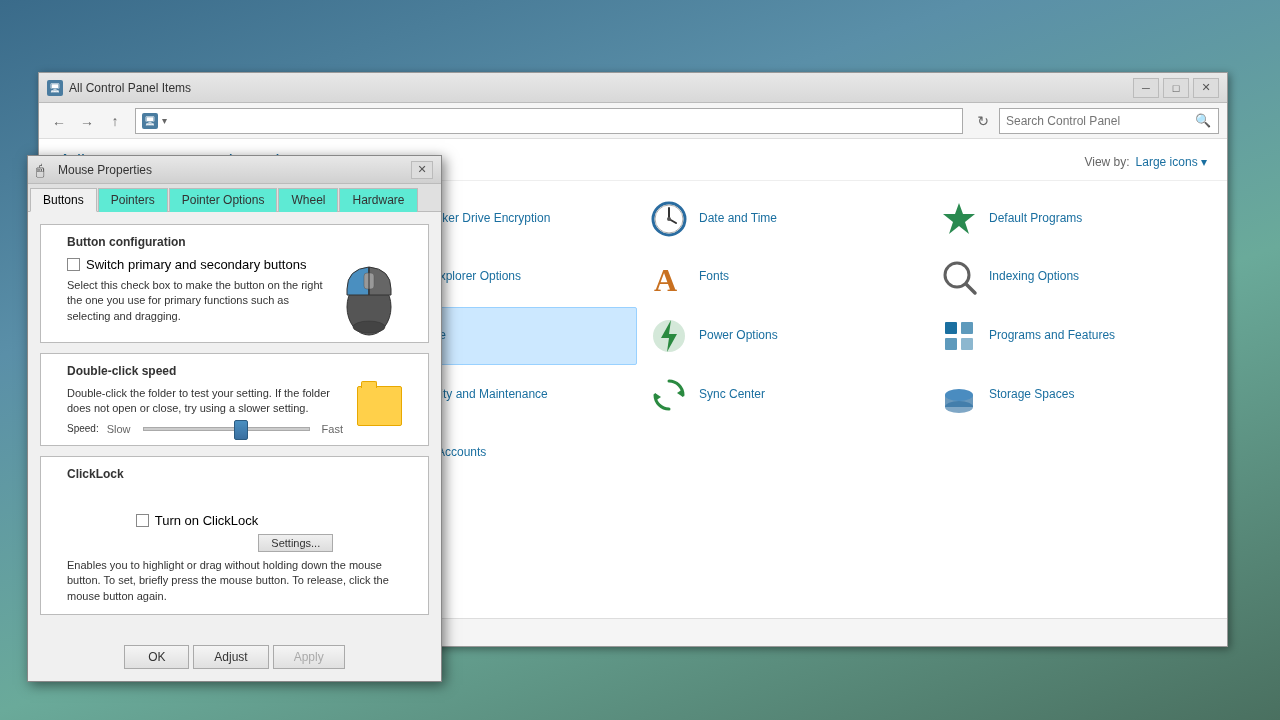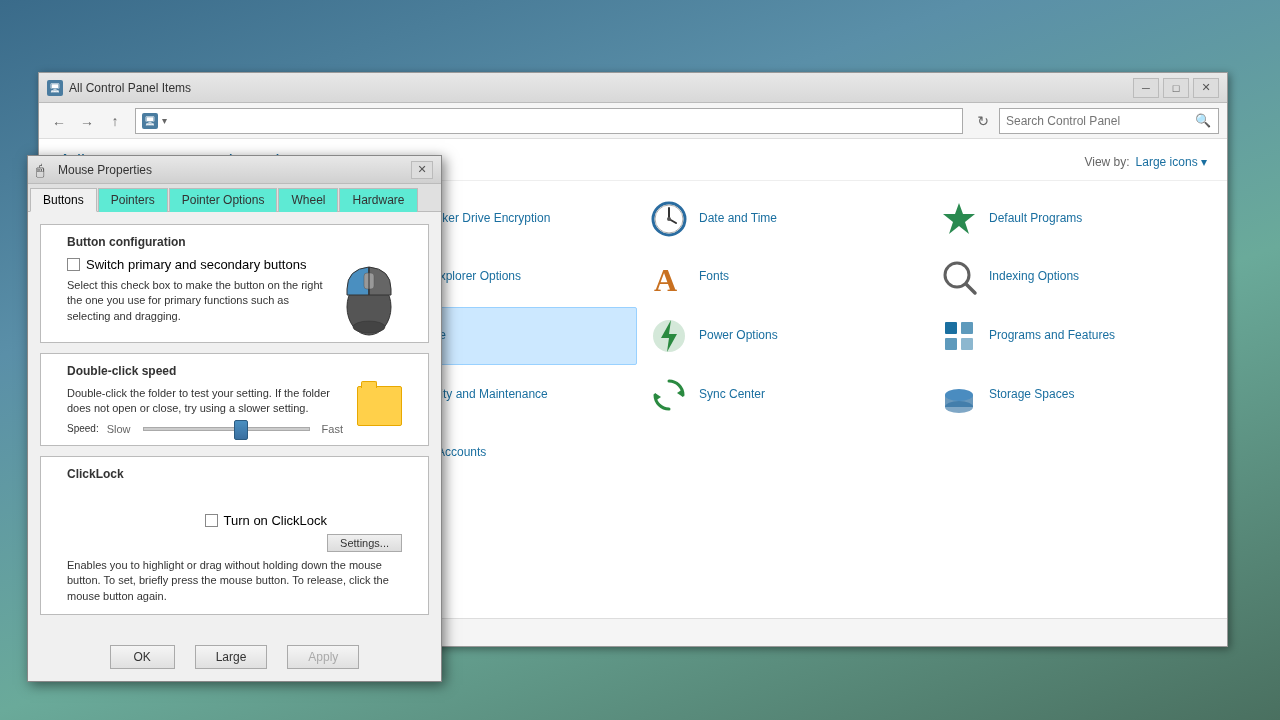--- a/index.html
+++ b/index.html
@@ -481,21 +481,21 @@
       background: #ffd04a;
       border: 1px solid #e8a800;
       border-bottom: none;
       border-radius: 2px 2px 0 0;
     }
 
     
     .clicklock-row {
       display: flex;
       align-items: center;
-      justify-content: flex-end;
+      justify-content: center;
       margin-bottom: 6px;
     }
 
     .settings-btn {
       padding: 2px 12px;
       background: linear-gradient(to bottom, #f0f0f0, #ddd);
       border: 1px solid #aaa;
       font-size: 11px;
       color: #333;
       cursor: pointer;
@@ -505,21 +505,21 @@
     .clicklock-desc {
       font-size: 11px;
       color: #333;
       line-height: 1.4;
     }
 
     
     .dialog-footer {
       display: flex;
       justify-content: center;
-      gap: 20px;
+      gap: 4px;
       padding: 8px 12px 12px;
     }
 
     .dialog-btn {
       padding: 4px 20px;
       background: linear-gradient(to bottom, #f5f5f5, #e0e0e0);
       border: 1px solid #aaa;
       font-size: 12px;
       color: #333;
       cursor: pointer;
@@ -861,19 +861,19 @@
           </div>
           <button class="settings-btn">Settings...</button>
         </div>
         <p class="clicklock-desc">Enables you to highlight or drag without holding down the mouse button. To set, briefly press the mouse button. To release, click the mouse button again.</p>
       </div>
 
     </div>
 
     <div class="dialog-footer">
       <button class="dialog-btn">OK</button>
-      <button class="dialog-btn">Large</button>
+      <button class="dialog-btn">Adjust</button>
       <button class="dialog-btn" disabled="" style="color:#aaa;">Apply</button>
     </div>
 
   </div>
 
 </div>
 
 </body></html>

